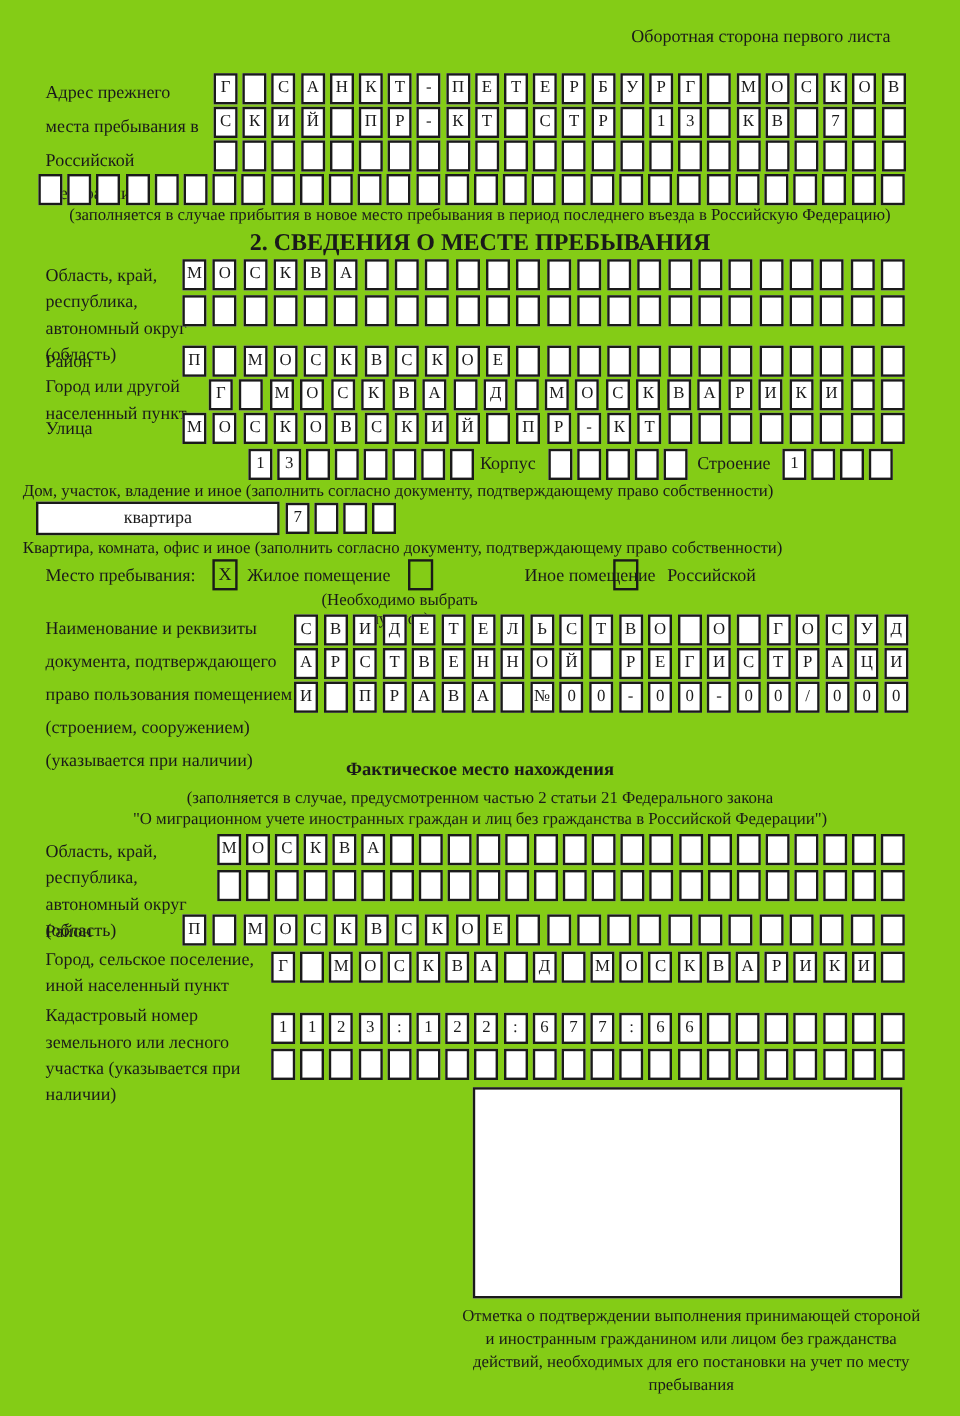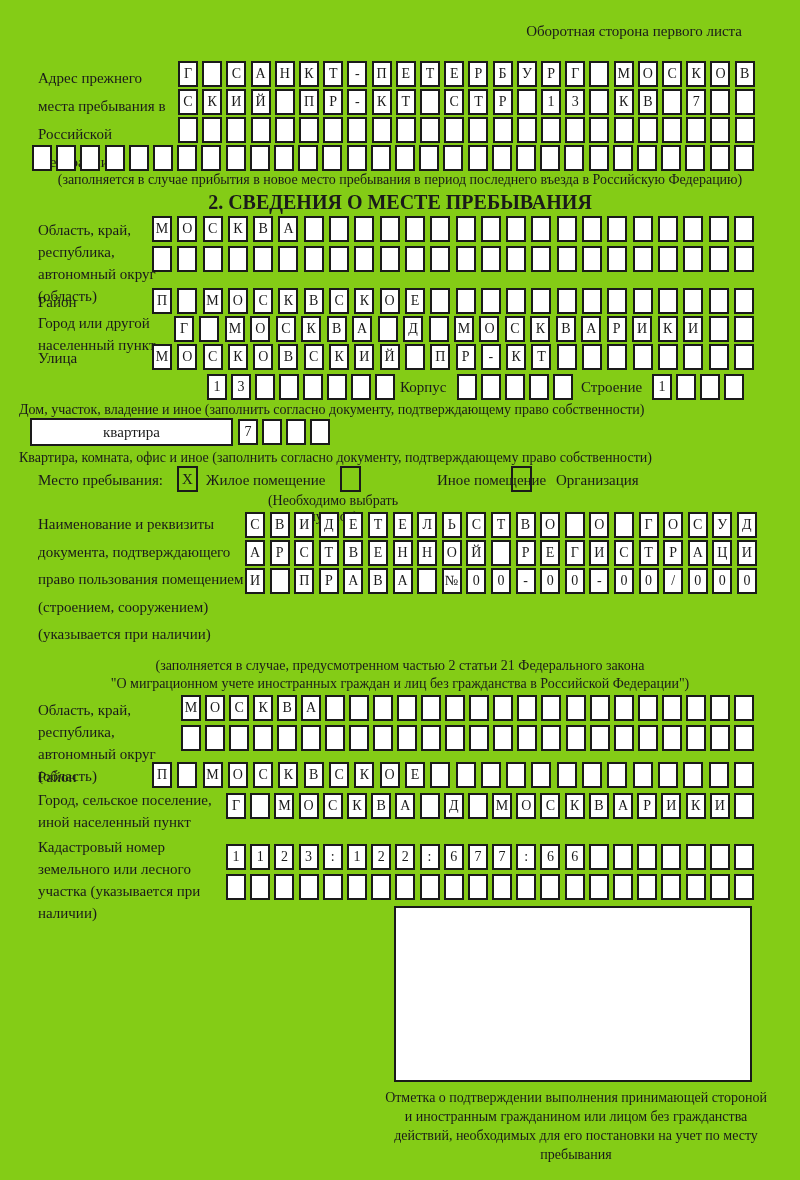--- a/index.html
+++ b/index.html
@@ -324,21 +324,21 @@
       <span class="cell"></span>
     </div>
   <div class="abs note" style="top:450px;left:19px;">Квартира, комната, офис и иное (заполнить согласно документу, подтверждающему право собственности)</div>
 
   <div class="abs lbl" style="top:469px;left:38px;">Место пребывания:</div>
   <span class="abs chk" style="top:466px;left:177px;">X</span>
   <div class="abs lbl" style="top:469px;left:206px;text-align:center;">Жилое помещение</div>
   <span class="abs chk" style="top:466px;left:340px;"></span>
   <div class="abs lbl" style="top:469px;left:397px;margin-left:40px;">Иное помещение</div>
   <span class="abs chk" style="top:466px;left:511px;"></span>
-  <div class="abs lbl" style="top:469px;left:556px;">Организация</div>
+  <div class="abs lbl" style="top:469px;left:556px;">Российской</div>
   <div class="abs note" style="top:493px;left:243px;width:180px;text-align:center;">(Необходимо выбрать нужное)</div>
 
   <div class="abs lbl" style="top:511px;left:38px;width:210px;line-height:27.5px;">Наименование и реквизиты документа, подтверждающего право пользования помещением (строением, сооружением) (указывается при наличии)</div>
   <div class="abs cellrow" style="top:512px;left:245px;width:512px;">
       <span class="cell">С</span>
       <span class="cell">В</span>
       <span class="cell">И</span>
       <span class="cell">Д</span>
       <span class="cell">Е</span>
       <span class="cell">Т</span>
@@ -398,20 +398,21 @@
       <span class="cell">0</span>
       <span class="cell">-</span>
       <span class="cell">0</span>
       <span class="cell">0</span>
       <span class="cell">/</span>
       <span class="cell">0</span>
       <span class="cell">0</span>
       <span class="cell">0</span>
     </div>
 
+  <div class="abs title center" style="top:633px;font-size:15.5px;">Фактическое место нахождения</div>
   <div class="abs note center" style="top:658px;">(заполняется в случае, предусмотренном частью 2 статьи 21 Федерального закона</div>
   <div class="abs note center" style="top:676px;">"О миграционном учете иностранных граждан и лиц без гражданства в Российской Федерации")</div>
 
   <div class="abs lbl" style="top:699px;left:38px;width:150px;">Область, край, республика, автономный округ (область)</div>
   <div class="abs cellrow" style="top:695px;left:181px;width:573px;">
       <span class="cell">М</span>
       <span class="cell">О</span>
       <span class="cell">С</span>
       <span class="cell">К</span>
       <span class="cell">В</span>

